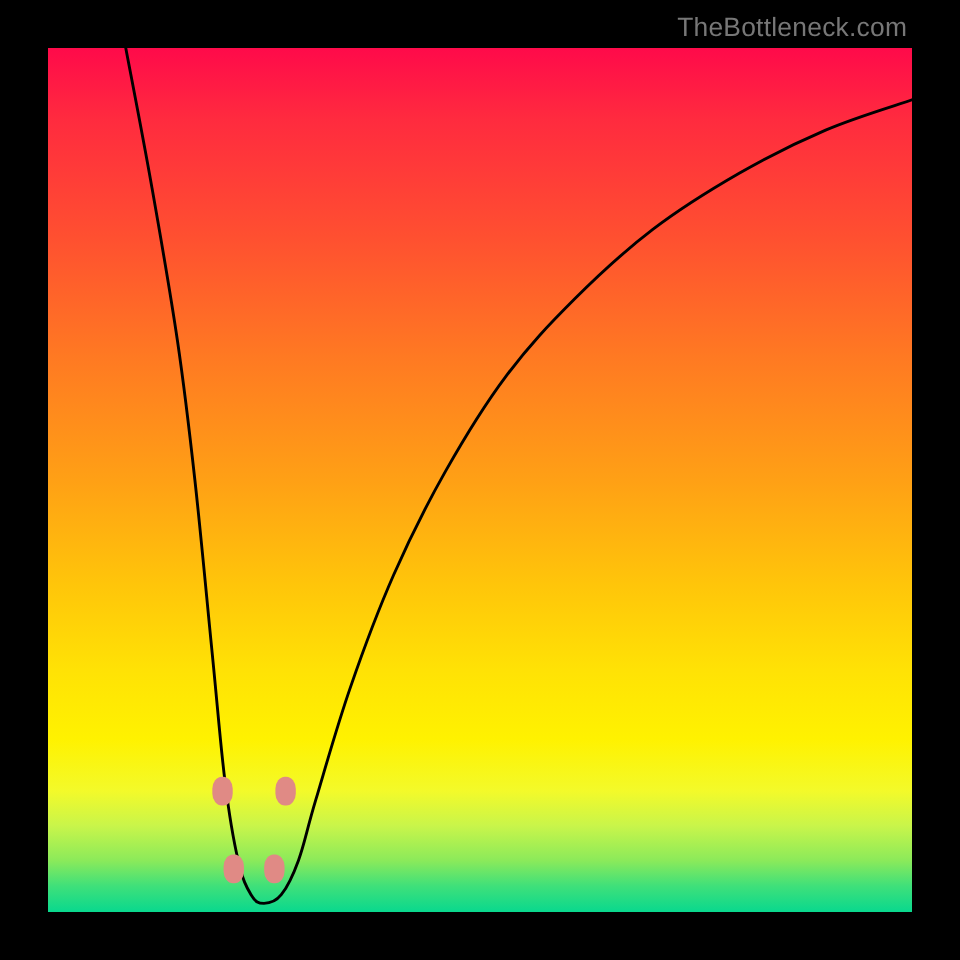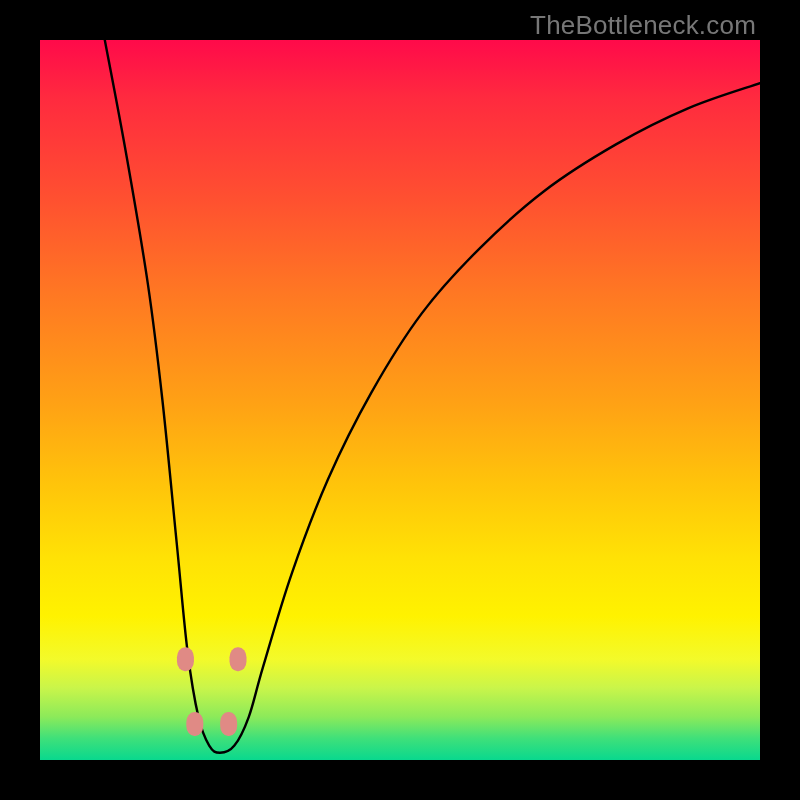--- a/index.html
+++ b/index.html
@@ -46,21 +46,21 @@
       #8cea5a 94%,
       #3fe07a 97%,
       #09d88e 100%
     );
   }
   .watermark {
     position: absolute;
     top: 10px;
     right: 44px;
     color: #777;
-    font-size: 26px;
+    font-size: 22px;
     font-weight: 500;
     letter-spacing: 0.2px;
   }
   svg.curve {
     position: absolute;
     inset: 0;
   }
 </style>
 </head>
 <body>

